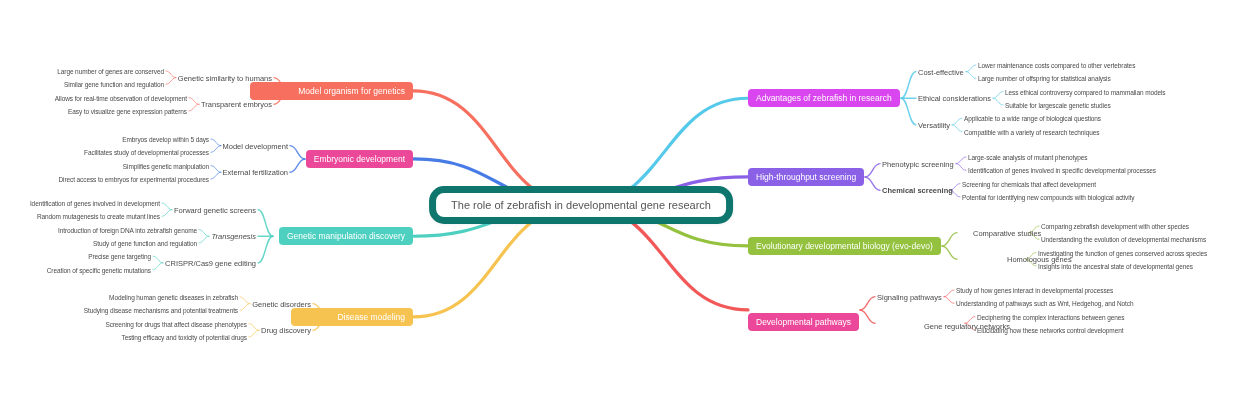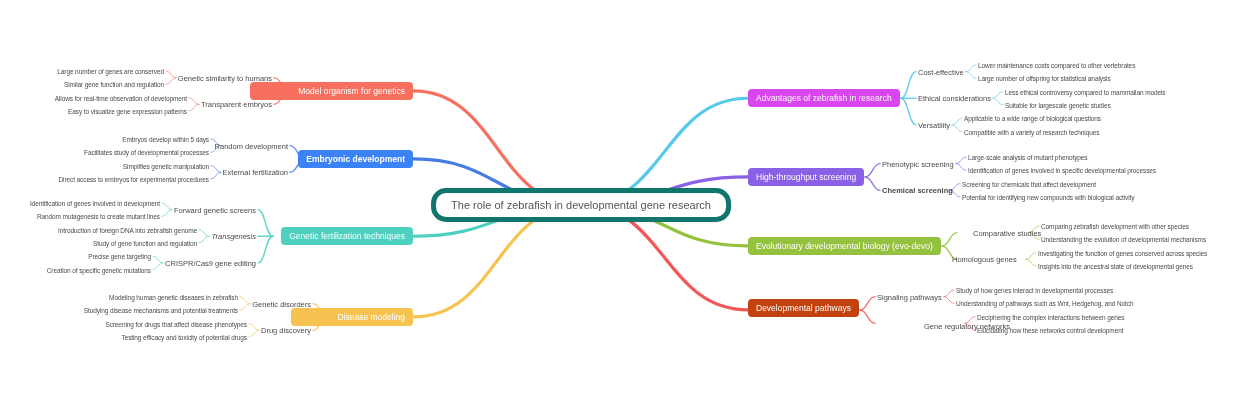--- a/index.html
+++ b/index.html
@@ -3,21 +3,21 @@
 <meta charset="utf-8">
 <style>
   html,body{margin:0;padding:0;background:#fff;}
   #stage{
     position:relative;width:1240px;height:400px;background:#ffffff;overflow:hidden;
     font-family:"Liberation Sans",sans-serif;
   }
   #connector-svg{position:absolute;left:0;top:0;width:1240px;height:400px;}
   .center-node{
     position:absolute;left:581px;top:205px;transform:translate(-50%,-50%);
-    background:#ffffff;border:5px solid #0f766e;border-radius:15px;
+    background:#ffffff;border:7px solid #0f766e;border-radius:15px;
     padding:6px 15px;font-size:11px;color:#555;white-space:nowrap;
     box-shadow:0 1px 3px rgba(0,0,0,0.05);
   }
   .branch-box{
     position:absolute;transform:translateY(-50%);
     color:#ffffff;font-size:8.5px;padding:4px 8px;border-radius:4px;white-space:nowrap;
   }
   .child-label{
     position:absolute;transform:translateY(-50%);
     font-size:7.5px;color:#4a4a4a;white-space:nowrap;
@@ -96,28 +96,28 @@
       <path d="M 965 323.25 C 970 323.25, 970 329.9, 975 329.9" stroke="#f25858" stroke-width="1" fill="none" opacity="0.65" stroke-linecap="round"></path>
     </svg>
   <div class="center-node">The role of zebrafish in developmental gene research</div>
 <div class="branch-box" style="background: rgb(247, 112, 95); top: 90.95px; right: 827px; padding-left: 48px;">Model organism for genetics</div>
     <div class="child-label" style="top: 77.65px; right: 968px;">Genetic similarity to humans</div>
     <div class="leaf-label" style="top: 71px; right: 1076px;">Large number of genes are conserved</div>
     <div class="leaf-label" style="top: 84.3px; right: 1076px;">Similar gene function and regulation</div>
     <div class="child-label" style="top: 104.25px; right: 968px;">Transparent embryos</div>
     <div class="leaf-label" style="top: 97.6px; right: 1053px;">Allows for real-time observation of development</div>
     <div class="leaf-label" style="top: 110.9px; right: 1053px;">Easy to visualize gene expression patterns</div>
-    <div class="branch-box" style="background: #3b82f6; top: 158.95px; right: 827px; font-weight: bold;">Embryonic development</div>
-    <div class="child-label" style="top: 145.65px; right: 952px;">Random development</div>
+    <div class="branch-box" style="background: #ec4899; top: 158.95px; right: 827px;">Embryonic development</div>
+    <div class="child-label" style="top: 145.65px; right: 952px;">Model development</div>
     <div class="leaf-label" style="top: 139px; right: 1031px;">Embryos develop within 5 days</div>
     <div class="leaf-label" style="top: 152.3px; right: 1031px;">Facilitates study of developmental processes</div>
     <div class="child-label" style="top: 172.25px; right: 952px;">External fertilization</div>
     <div class="leaf-label" style="top: 165.6px; right: 1031px;">Simplifies genetic manipulation</div>
     <div class="leaf-label" style="top: 178.9px; right: 1031px;">Direct access to embryos for experimental procedures</div>
-    <div class="branch-box" style="background: rgb(78, 208, 192); top: 236.25px; right: 827px;">Genetic fertilization techniques</div>
+    <div class="branch-box" style="background: rgb(78, 208, 192); top: 236.25px; right: 827px;">Genetic manipulation discovery</div>
     <div class="child-label" style="top: 209.65px; right: 984px;">Forward genetic screens</div>
     <div class="leaf-label" style="top: 203px; right: 1080px;">Identification of genes involved in development</div>
     <div class="leaf-label" style="top: 216.3px; right: 1080px;">Random mutagenesis to create mutant lines</div>
     <div class="child-label" style="top: 236.25px; right: 984px; font-style: italic;">Transgenesis</div>
     <div class="leaf-label" style="top: 229.6px; right: 1043px;">Introduction of foreign DNA into zebrafish genome</div>
     <div class="leaf-label" style="top: 242.9px; right: 1043px;">Study of gene function and regulation</div>
     <div class="child-label" style="top: 262.85px; right: 984px;">CRISPR/Cas9 gene editing</div>
     <div class="leaf-label" style="top: 256.2px; right: 1089px;">Precise gene targeting</div>
     <div class="leaf-label" style="top: 269.5px; right: 1089px;">Creation of specific genetic mutations</div>
     <div class="branch-box" style="background: rgb(246, 195, 80); top: 316.95px; right: 827px; padding-left: 46px;">Disease modeling</div>
@@ -141,23 +141,23 @@
     <div class="child-label" style="top: 163.65px; left: 882px;">Phenotypic screening</div>
     <div class="leaf-label" style="top: 157px; left: 968px;">Large-scale analysis of mutant phenotypes</div>
     <div class="leaf-label" style="top: 170.3px; left: 968px;">Identification of genes involved in specific developmental processes</div>
     <div class="child-label" style="top: 190.25px; left: 882px; font-weight: bold;">Chemical screening</div>
     <div class="leaf-label" style="top: 183.6px; left: 962px;">Screening for chemicals that affect development</div>
     <div class="leaf-label" style="top: 196.9px; left: 962px;">Potential for identifying new compounds with biological activity</div>
     <div class="branch-box" style="background: rgb(148, 193, 62); top: 245.95px; left: 748px;">Evolutionary developmental biology (evo-devo)</div>
     <div class="child-label" style="top: 232.65px; left: 959px; margin-left: 14px;">Comparative studies</div>
     <div class="leaf-label" style="top: 226px; left: 1041px;">Comparing zebrafish development with other species</div>
     <div class="leaf-label" style="top: 239.3px; left: 1041px;">Understanding the evolution of developmental mechanisms</div>
-    <div class="child-label" style="top: 259.25px; left: 918px; padding-left: 34px;">Homologous genes</div>
+    <div class="child-label" style="top: 259.25px; left: 973px; padding-left: 34px;">Homologous genes</div>
     <div class="leaf-label" style="top: 252.6px; left: 1038px;">Investigating the function of genes conserved across species</div>
     <div class="leaf-label" style="top: 265.9px; left: 1038px;">Insights into the ancestral state of developmental genes</div>
-    <div class="branch-box" style="background: #c2410c; top: 308px; left: 748px;">Developmental pathways</div>
+    <div class="branch-box" style="background: #ec4899; top: 322px; left: 748px;">Developmental pathways</div>
     <div class="child-label" style="top: 296.65px; left: 877px;">Signaling pathways</div>
     <div class="leaf-label" style="top: 290px; left: 956px;">Study of how genes interact in developmental processes</div>
     <div class="leaf-label" style="top: 303.3px; left: 956px;">Understanding of pathways such as Wnt, Hedgehog, and Notch</div>
     <div class="child-label" style="top: 326px; left: 877px; margin-left: 47px;">Gene regulatory networks</div>
     <div class="leaf-label" style="top: 316.6px; left: 977px;">Deciphering the complex interactions between genes</div>
     <div class="leaf-label" style="top: 329.9px; left: 977px;">Elucidating how these networks control development</div>
   </div>
 
 </body></html>

